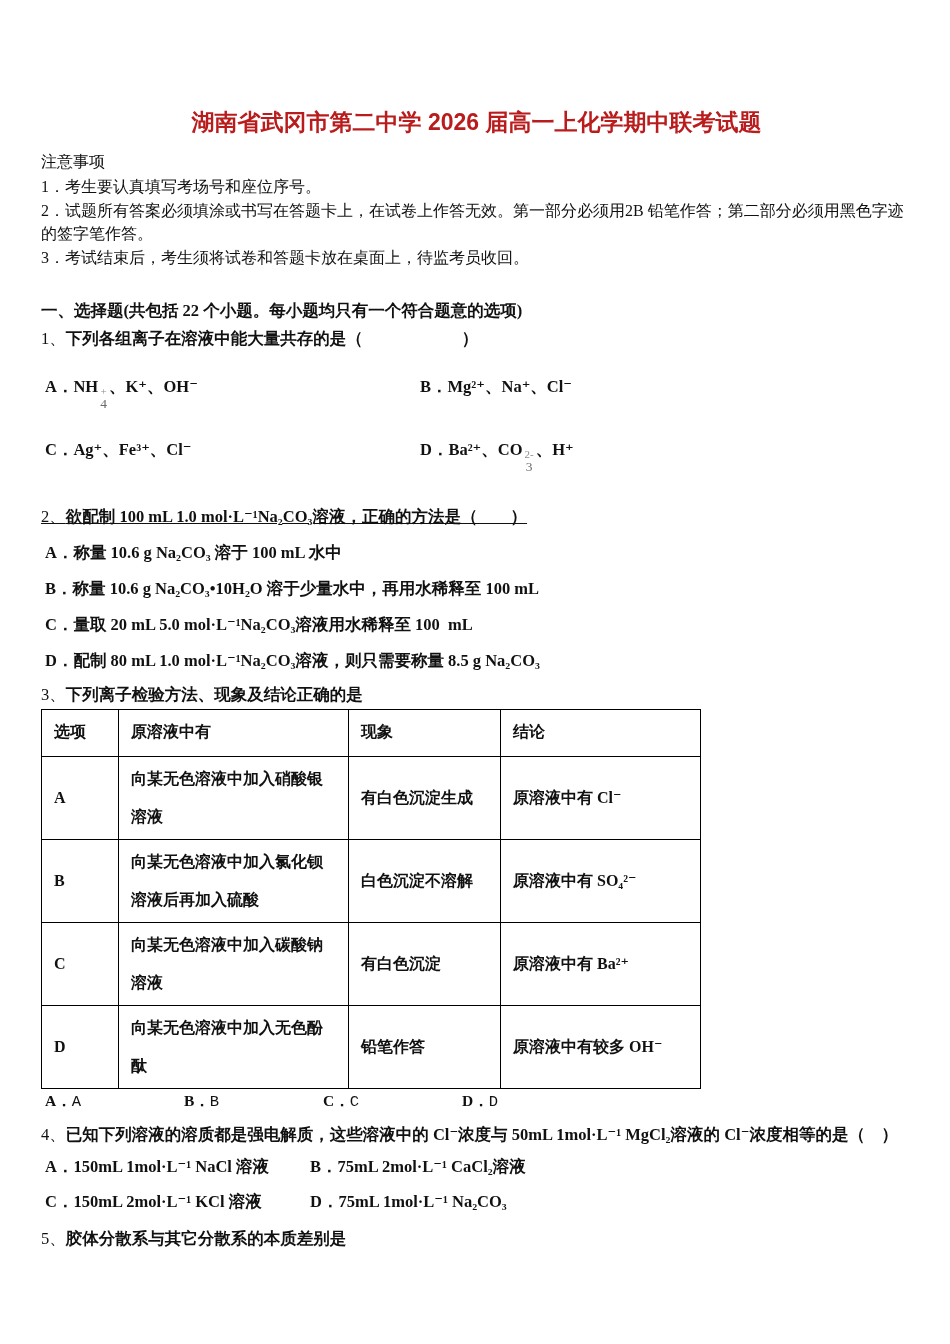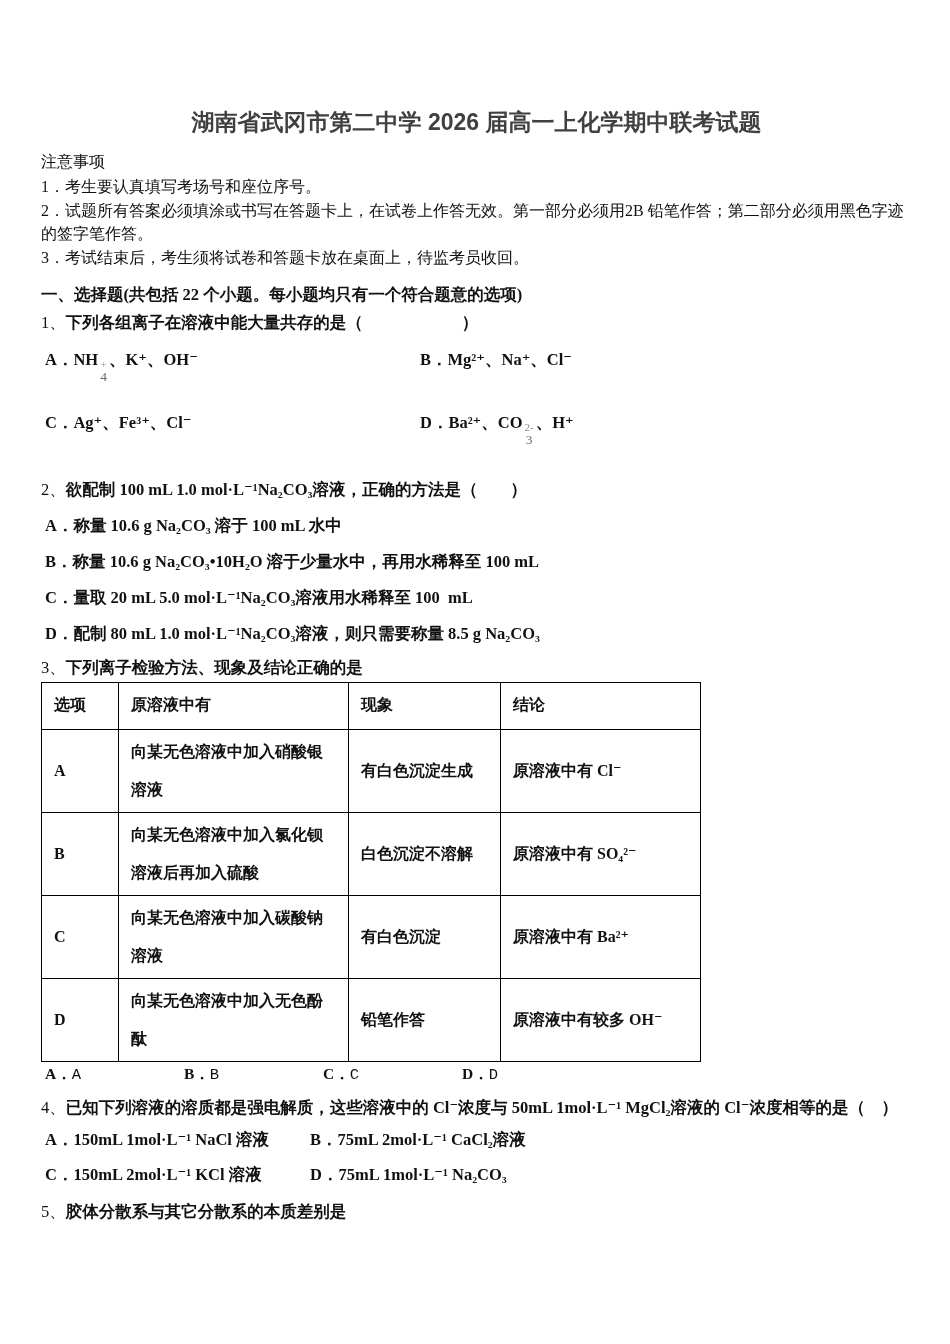--- a/index.html
+++ b/index.html
@@ -1,38 +1,38 @@
 <!DOCTYPE html>
 <html><head>
 <meta charset="utf-8">
 <style>
   html,body{margin:0;padding:0;background:#fff;}
   body{width:950px;height:1344px;overflow:hidden;color:#111;
        font-family:"Liberation Serif","DejaVu Serif",serif;}
   .page{box-sizing:border-box;width:950px;height:1344px;padding:104px 38px 0 41px;background:#fff;}
 
   .title{margin:0 0 0 0;text-align:center;font-size:23px;line-height:36px;font-weight:bold;
-         font-family:"Liberation Sans","DejaVu Sans",sans-serif;color:#404040;}
+         font-family:"Liberation Sans","DejaVu Sans",sans-serif;color:#b91c1c;}
 
   .notice{margin-top:11px;font-size:16px;line-height:22.5px;font-weight:normal;}
   .notice-line{white-space:pre-wrap;margin-bottom:2px;}
 
-  .section-heading{margin-top:13px;font-size:16.5px;line-height:23px;font-weight:bold;white-space:pre-wrap;}
+  .section-heading{margin-top:29px;font-size:16.5px;line-height:23px;font-weight:bold;white-space:pre-wrap;}
 
   .stem{font-size:16.5px;line-height:23px;white-space:pre-wrap;}
   .qnum{font-weight:normal;}
   .qtext{font-weight:bold;}
 
   .q1-stem{margin-top:5px;}
-  .q2-stem{margin-top:32px;}
+  .q2-stem{margin-top:32px;text-decoration:underline;}
   .q3-stem{margin-top:11px;}
   .q4-stem{margin-top:11px;}
   .q5-stem{margin-top:14px;margin-bottom:0;}
 
-  .options-grid{display:grid;margin-top:12px;padding-left:4px;font-size:16.5px;font-weight:bold;}
+  .options-grid{display:grid;margin-top:23px;padding-left:4px;font-size:16.5px;font-weight:bold;}
   .q1-grid{grid-template-columns:375px 1fr;row-gap:26px;line-height:28px;}
   .q4-grid{grid-template-columns:265px 1fr;row-gap:12px;line-height:23px;margin-top:9px;}
   .opt{white-space:pre-wrap;}
 
   .options-list{margin-top:0;padding-left:4px;font-size:16.5px;font-weight:bold;}
   .options-list .opt{margin-top:13px;line-height:23px;}
 
   
   .chem-stack{display:inline-flex;flex-direction:column;align-items:center;vertical-align:-3px;
               line-height:1;margin:0 2px 0 2px;font-weight:normal;}

